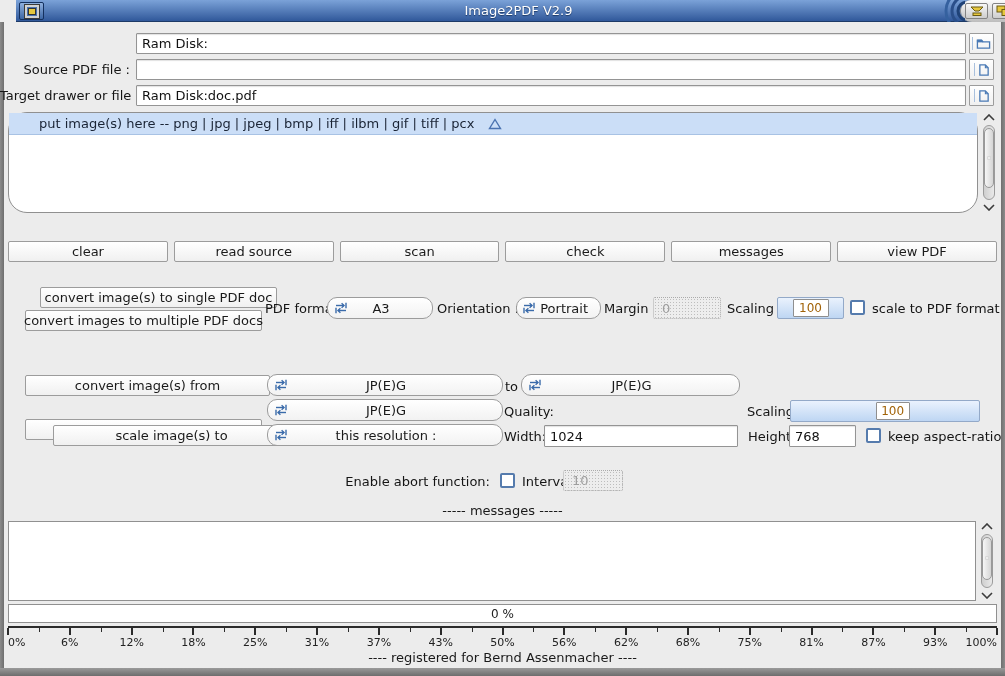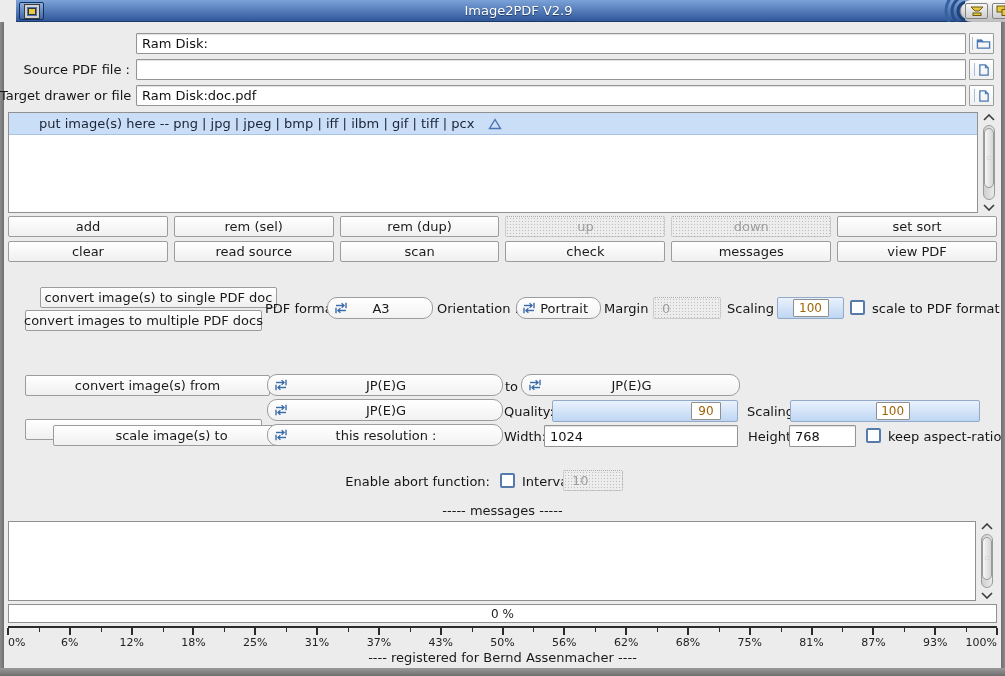--- a/index.html
+++ b/index.html
@@ -145,21 +145,21 @@
   <div class="lbl" style="left:0;top:85px;width:130px;text-align:right;">Target drawer or file :</div>
   <input class="txt-input" style="left: 136px; top: 85px; width: 830px;" value="Ram Disk:doc.pdf">
   <div class="browse-btn" style="left:969px;top:85px;">
     <span class="browse-sep"></span>
     <svg width="12" height="14" viewBox="0 0 13 14">
       <path d="M2 1.5 H8 L11 4.5 V12.5 H2 Z" fill="none" stroke="#4a7ab5" stroke-width="1.4"></path>
       <path d="M8 1.5 V4.5 H11" fill="none" stroke="#4a7ab5" stroke-width="1.2"></path>
     </svg>
   </div>
 
-  <div class="listbox" style="left:8px;top:112px;width:970px;height:101px;">
+  <div class="listbox" style="left:8px;top:112px;width:970px;height:101px;border-radius:19px;">
     <div class="list-header">
       <span>put image(s) here -- png | jpg | jpeg | bmp | iff | ilbm | gif | tiff | pcx</span>
       <svg width="14" height="12" viewBox="0 0 14 12">
         <path d="M7 1.5 L12.5 10.5 H1.5 Z" fill="none" stroke="#4a72b0" stroke-width="1.4"></path>
       </svg>
     </div>
   </div>
   <div class="scrollbar" style="left:981px;top:112px;height:101px;">
     <div class="sb-arrow">
       <svg width="12" height="7" viewBox="0 0 12 7">
@@ -171,28 +171,20 @@
           <div class="sb-dot"></div>
         </div>
     </div>
     <div class="sb-arrow">
       <svg width="12" height="7" viewBox="0 0 12 7">
           <path d="M1 1 L6 6 L11 1" fill="none" stroke="#3c3c3c" stroke-width="1.6"></path>
         </svg>
     </div>
   </div>
 
-  <div class="btn-flexrow" style="left:8px;top:216px;width:989px;">
-    <div class="btn">add</div>
-    <div class="btn">rem (sel)</div>
-    <div class="btn">rem (dup)</div>
-    <div class="btn disabled-ghost">up</div>
-    <div class="btn disabled-ghost">down</div>
-    <div class="btn">set sort</div>
-  </div>
   <div class="btn-flexrow" style="left:8px;top:241px;width:989px;">
     <div class="btn">clear</div>
     <div class="btn">read source</div>
     <div class="btn">scan</div>
     <div class="btn">check</div>
     <div class="btn">messages</div>
     <div class="btn">view PDF</div>
   </div>
 
   <div class="btn" style="left:25px;top:287px;width:237px;height:21px;margin-left:15px;">convert image(s) to single PDF doc</div>
@@ -276,23 +268,20 @@
           <path d="M2 3.5 H10" stroke="#3A6BAA" stroke-width="1.4" fill="none"></path>
         <path d="M7.6 1.3 L10 3.5 L7.6 5.7" stroke="#3A6BAA" stroke-width="1.4" fill="none"></path>
           <path d="M2 5.8 V11.2" stroke="#3A6BAA" stroke-width="1.4" fill="none"></path>
         <path d="M4 8.5 H12" stroke="#3A6BAA" stroke-width="1.4" fill="none"></path>
           <path d="M6.4 6.3 L4 8.5 L6.4 10.7" stroke="#3A6BAA" stroke-width="1.4" fill="none"></path>
       </svg>
     </span>
     <span class="cyc-val">JP(E)G</span>
   </div>
   <div class="lbl" style="left:504px;top:401px;">Quality:</div>
-  <div class="slider" style="left:552px;top:400px;width:186px;">
-    <div class="knob" style="left:75%;width:30px;">90</div>
-  </div>
   <div class="lbl" style="left:747px;top:401px;">Scaling:</div>
   <div class="slider" style="left:790px;top:400px;width:190px;">
     <div class="knob" style="left:45%;width:34px;">100</div>
   </div>
 
   <div class="btn" style="left:25px;top:425px;width:237px;height:21px;margin-left:28px;">scale image(s) to</div>
   <div class="cycle" style="left:267px;top:424px;width:236px;">
     <span class="cyc-ico">
       <svg width="14" height="12" viewBox="0 0 14 12">
         <path d="M12 0.8 V6.2" stroke="#3A6BAA" stroke-width="1.4" fill="none"></path>

